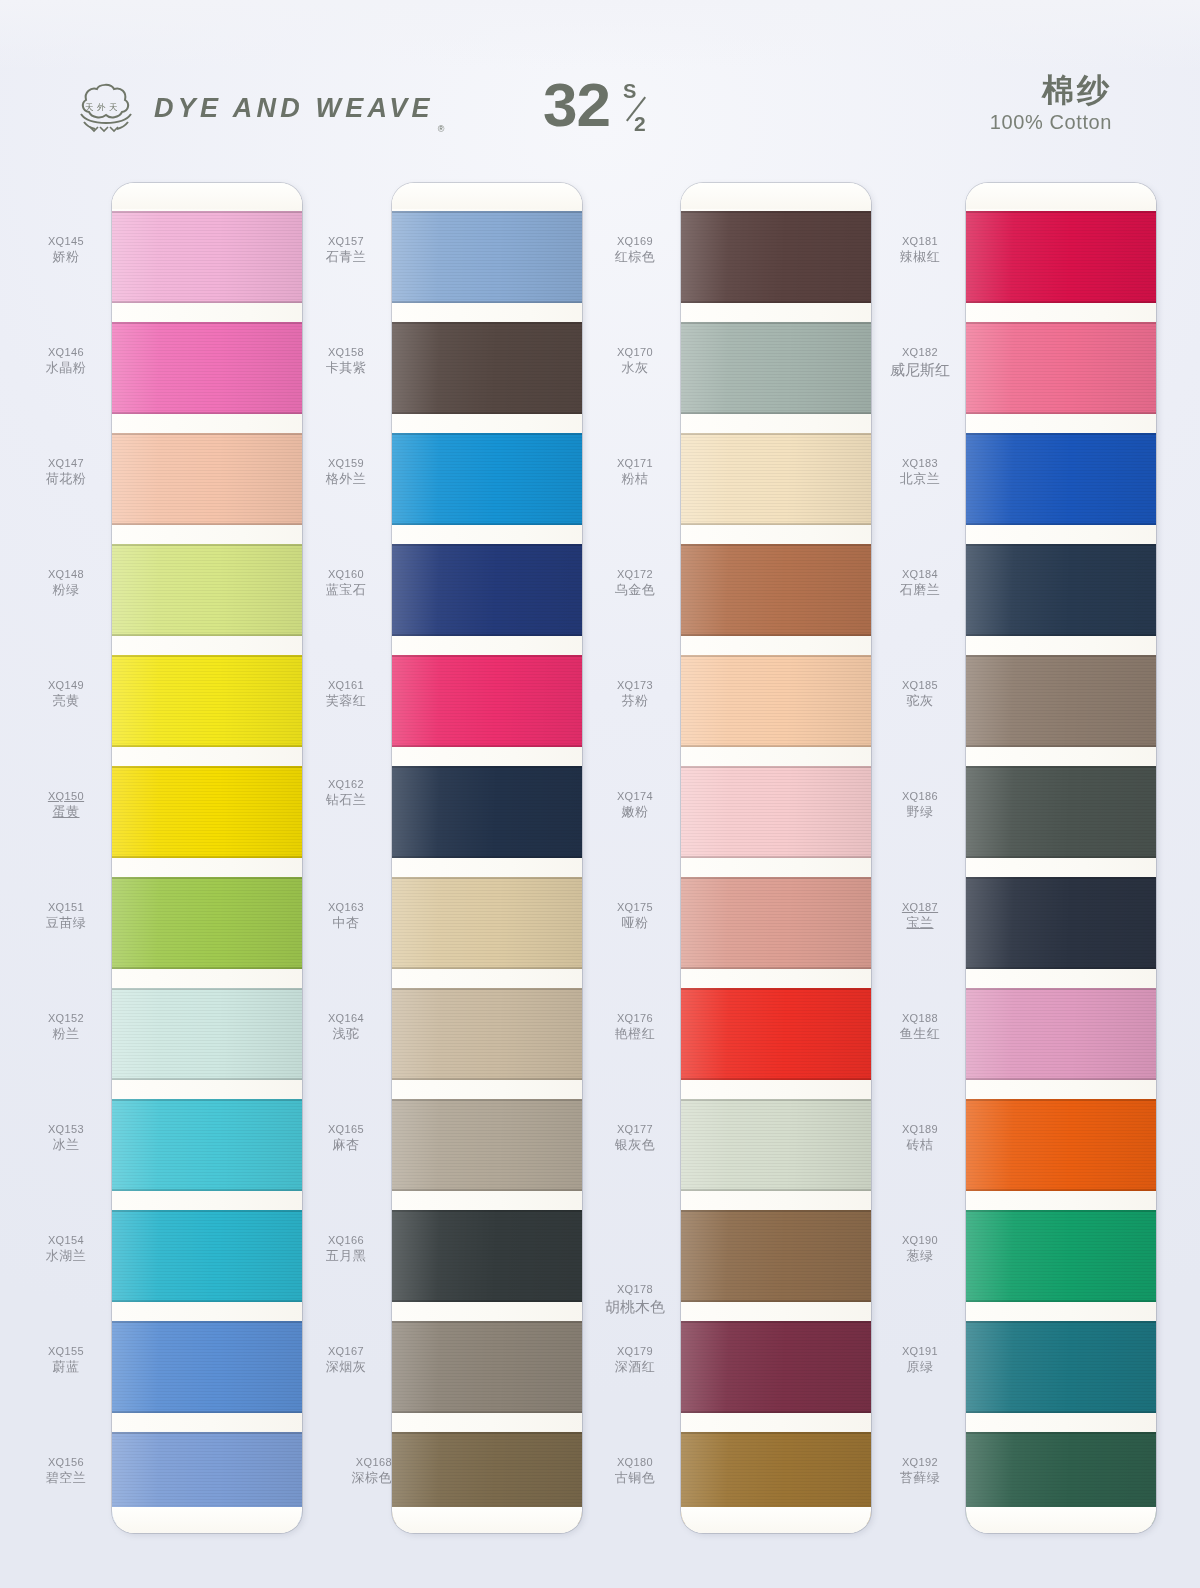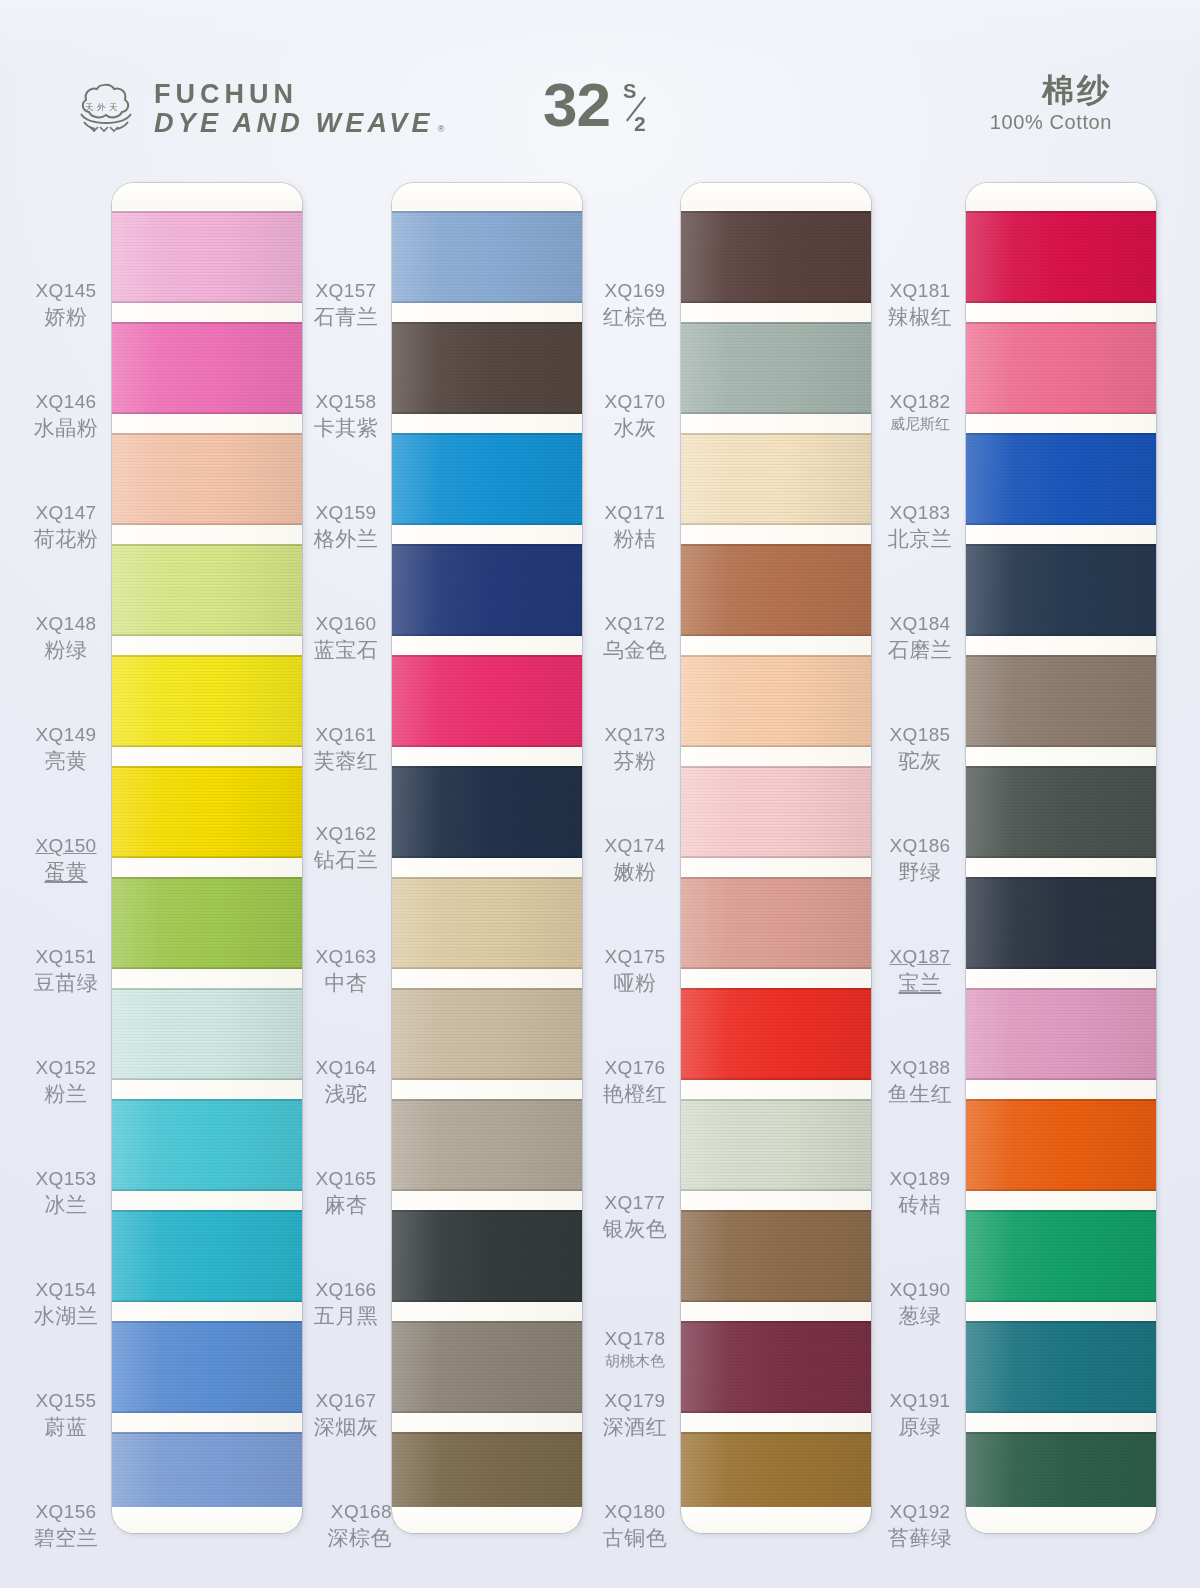--- a/index.html
+++ b/index.html
@@ -150,29 +150,28 @@
     height: 100%;
   }
   .label {
     position: absolute;
     width: 92px;
     text-align: center;
     color: #8d8f97;
   }
   .label .code {
     display: block;
-    font-size: 19px;
+    font-size: 11px;
     letter-spacing: 0.4px;
     line-height: 1.25;
     color: #8b8d95;
-    margin-top: 44px;
   }
   .label .name {
     display: block;
-    font-size: 21px;
+    font-size: 13px;
     letter-spacing: 0.5px;
     line-height: 1.3;
     color: #8b8d95;
   }
   .label .name.small { font-size: 15px; letter-spacing: 0px; }
 
   
   .strip {
     position: absolute;
     left: 92px;
@@ -259,21 +258,20 @@
           <text x="13" y="30">天</text>
             <text x="25" y="30">外</text>
             <text x="37" y="30">天</text>
         </g>
         <g fill="none" stroke="#707769" stroke-width="1.6">
           <path d="M18 47l4 4 4-4M28 47l4 4 4-4M38 47l4 4 4-4"></path>
         </g>
       </svg>
     </div>
     <div class="brand-text">
-      <div class="brand-line1">FUCHUN</div>
       <div class="brand-line2" style="position:relative;font-style:italic;">
         <span>DYE AND WEAVE</span>
       </div>
     </div>
     <span class="reg-mark" style="position:relative; right:auto; bottom:auto; align-self:flex-end; margin-bottom:4px; margin-left:-10px;">®</span>
   </div>
 
   <div class="count">
     <div class="count-num">32</div>
     <div class="count-frac">
@@ -599,21 +597,21 @@
           <span class="name">嫩粉</span>
         </div>
         <div class="label" style="top: 718px;">
           <span class="code">XQ175</span>
           <span class="name">哑粉</span>
         </div>
         <div class="label" style="top: 829px;">
           <span class="code">XQ176</span>
           <span class="name">艳橙红</span>
         </div>
-        <div class="label" style="top: 964px;">
+        <div class="label" style="top: 940px;">
           <span class="code">XQ177</span>
           <span class="name">银灰色</span>
         </div>
         <div class="label" style="top: 1100px;">
           <span class="code">XQ178</span>
           <span class="name small">胡桃木色</span>
         </div>
         <div class="label" style="top: 1162px;">
           <span class="code">XQ179</span>
           <span class="name">深酒红</span>

